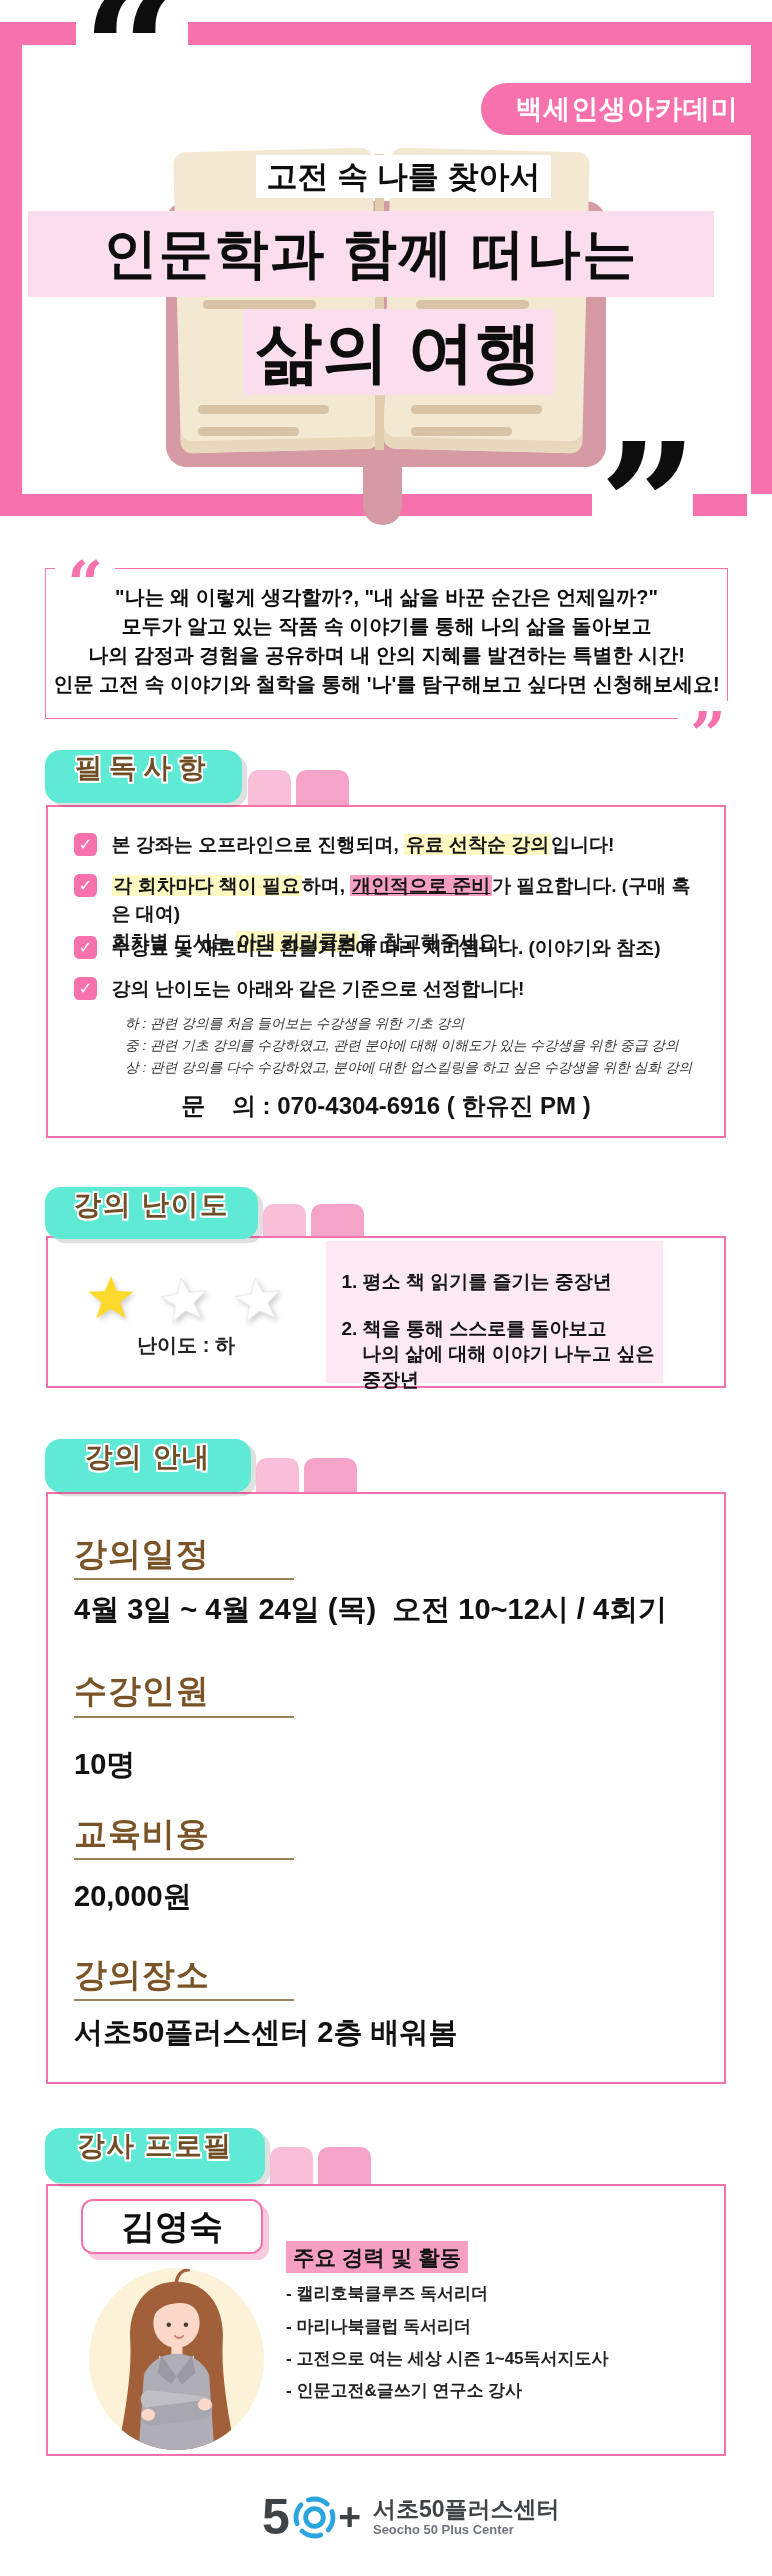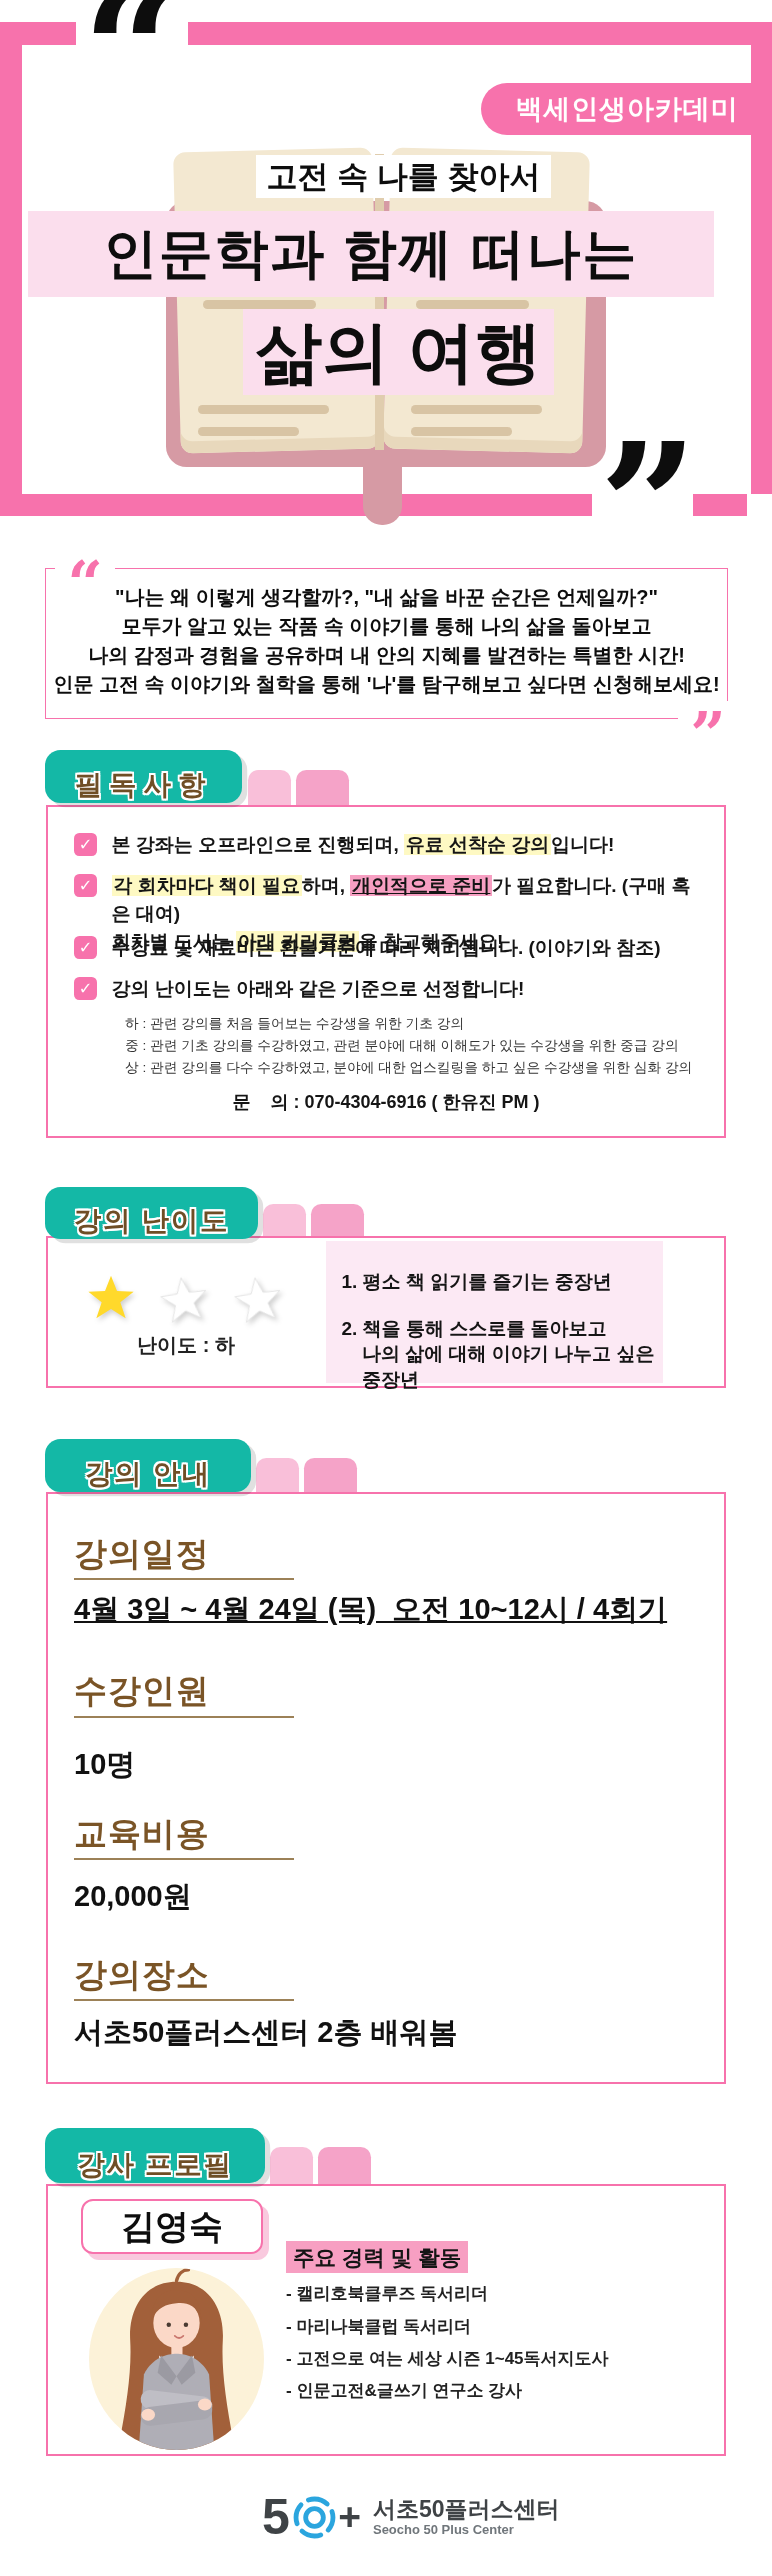--- a/index.html
+++ b/index.html
@@ -28,37 +28,37 @@
               font-weight:bold;color:#0d0d0d;}
   .title-band.one{left:27.5px;top:211px;width:686px;height:86px;font-size:54px;letter-spacing:1.7px;}
   .title-band.two{left:243px;top:309px;width:311px;height:86px;font-size:67px;}
   
   .intro-box{position:absolute;left:45px;top:568px;width:683px;height:151px;border:1.7px solid #F772AC;box-sizing:border-box;}
   .intro-box p{margin:0;text-align:center;font-size:20px;font-weight:bold;line-height:29px;color:#0d0d0d;}
   .intro-lines{position:absolute;left:0;right:0;top:13.7px;}
   .q-small{position:absolute;background:#fff;color:#F772AC;width:60px;height:36px;overflow:hidden;z-index:2;
            font:bold 62px "DejaVu Serif","Liberation Serif",serif;line-height:67px;text-align:center;}
   
-  .tab-label{position:absolute;background:#14b8a6;border-radius:15.5px;z-index:3;
-             display:flex;align-items:flex-end;justify-content:center;box-shadow:5.2px 4.3px 0 rgba(0,0,0,0.12);}
+  .tab-label{position:absolute;background:#5eead4;border-radius:15.5px;z-index:3;
+             display:flex;align-items:flex-start;justify-content:center;box-shadow:5.2px 4.3px 0 rgba(0,0,0,0.12);}
   .tab-label span{font-size:27.5px;font-weight:bold;color:#6F4E25;
       text-shadow:-1.7px -1.7px 0 #fff,1.7px -1.7px 0 #fff,-1.7px 1.7px 0 #fff,1.7px 1.7px 0 #fff,0 1.7px 0 #fff,0 -1.7px 0 #fff,1.7px 0 0 #fff,-1.7px 0 0 #fff;}
   .mini-tab{position:absolute;border-radius:10.3px 10.3px 0 0;z-index:1;}
   .mini-tab.a{background:#F9BFD9;}
   .mini-tab.b{background:#F5A3C8;}
   .section-box{position:absolute;background:#fff;border:2.6px solid #F772AC;box-sizing:border-box;z-index:2;}
   
   .chk-row{position:absolute;left:26px;right:26px;display:flex;align-items:flex-start;}
   .chk{flex:0 0 23px;width:23px;height:23px;background:#F772AC;border-radius:5.2px;margin-right:14.6px;
        display:flex;align-items:center;justify-content:center;color:#fff;font-size:16.3px;font-weight:bold;margin-top:1.7px;}
   .chk-text{font-size:19px;font-weight:600;line-height:28px;color:#151515;}
   .hl{background:#fef9c3;padding:0 1.7px;}
   .hl-u{background:#F79FC2;padding:0 1.7px;text-decoration:underline;}
   .levels{position:absolute;left:77px;right:26px;font-size:13.7px;color:#333;line-height:22px;font-weight:500;}
-  .contact-line{position:absolute;left:0;right:0;text-align:center;font-size:18px;font-weight:bold;color:#151515;}
+  .contact-line{position:absolute;left:0;right:0;text-align:center;font-size:24px;font-weight:bold;color:#151515;}
   
   .star{position:absolute;width:48px;height:46px;filter:drop-shadow(2.6px 3.4px 2.6px rgba(0,0,0,0.18));}
   .star.filled polygon{fill:#FFD92B;}
   .star.empty polygon{fill:#fff;stroke:#E4E4E4;stroke-width:1.5;}
   .diff-caption{position:absolute;left:52px;top:94px;width:172px;text-align:center;font-size:20px;font-weight:600;color:#222;}
   .diff-panel{position:absolute;left:278px;top:2.6px;bottom:2.6px;width:337px;background:#FCE9F4;}
   .diff-panel div{position:absolute;font-size:19px;font-weight:600;color:#151515;}
   
   .info-h{position:absolute;left:26px;font-size:33px;font-weight:bold;color:#7A5426;letter-spacing:0.9px;}
   .info-line{position:absolute;left:26px;width:220px;height:1.7px;background:#9C8157;}
@@ -148,21 +148,21 @@
         <span>회차별 도서는 </span><span class="hl">아래 커리큘럼</span><span>을 참고해주세요!</span></span>
       </div>
       <div class="chk-row" style="top:127px;">
         <span class="chk">✓</span>
         <span class="chk-text">수강료 및 재료비는 환불기준에 따라 처리됩니다. (이야기와 참조)</span>
       </div>
       <div class="chk-row" style="top:168px;">
         <span class="chk">✓</span>
         <span class="chk-text">강의 난이도는 아래와 같은 기준으로 선정합니다!</span>
       </div>
-      <div class="levels" style="top:206px;">
+      <div class="levels" style="top:206px;font-style:italic;">
         <div>하 :  관련 강의를 처음 들어보는 수강생을 위한 기초 강의</div>
         <div>중 :  관련 기초 강의를 수강하였고, 관련 분야에 대해 이해도가 있는 수강생을 위한 중급 강의</div>
         <div>상 :  관련 강의를 다수 수강하였고, 분야에 대한 업스킬링을 하고 싶은 수강생을 위한 심화 강의</div>
       </div>
       <div class="contact-line" style="top:283px;">문&nbsp;&nbsp;&nbsp;&nbsp;의 : 070-4304-6916 ( 한유진 PM )</div>
     </div>
   </div>
 
   <div>
     <div class="mini-tab a" style="left:263px;top:1204px;width:43px;height:34px;"></div>
@@ -191,21 +191,21 @@
 
   <div>
     <div class="mini-tab a" style="left:256px;top:1458px;width:43px;height:36px;"></div>
     <div class="mini-tab b" style="left:304px;top:1458px;width:53px;height:36px;"></div>
     <div class="tab-label" style="left:45px;top:1439px;width:206px;height:53px;">
       <span style="letter-spacing:1.7px;">강의 안내</span>
     </div>
     <div class="section-box" style="left:46px;top:1492px;width:680px;height:592px;">
       <div class="info-h" style="top:38px;">강의일정</div>
       <div class="info-line" style="top:84px;"></div>
-      <div class="info-v" style="top:96px;text-decoration:underline;">4월 3일 ~ 4월 24일 (목)&nbsp; 오전 10~12시 / 4회기</div>
+      <div class="info-v" style="top:96px;">4월 3일 ~ 4월 24일 (목)&nbsp; 오전 10~12시 / 4회기</div>
 
       <div class="info-h" style="top:175px;">수강인원</div>
       <div class="info-line" style="top:222px;"></div>
       <div class="info-v" style="top:251px;">10명</div>
 
       <div class="info-h" style="top:318px;">교육비용</div>
       <div class="info-line" style="top:364px;"></div>
       <div class="info-v" style="top:383px;">20,000원</div>
 
       <div class="info-h" style="top:459px;">강의장소</div>

